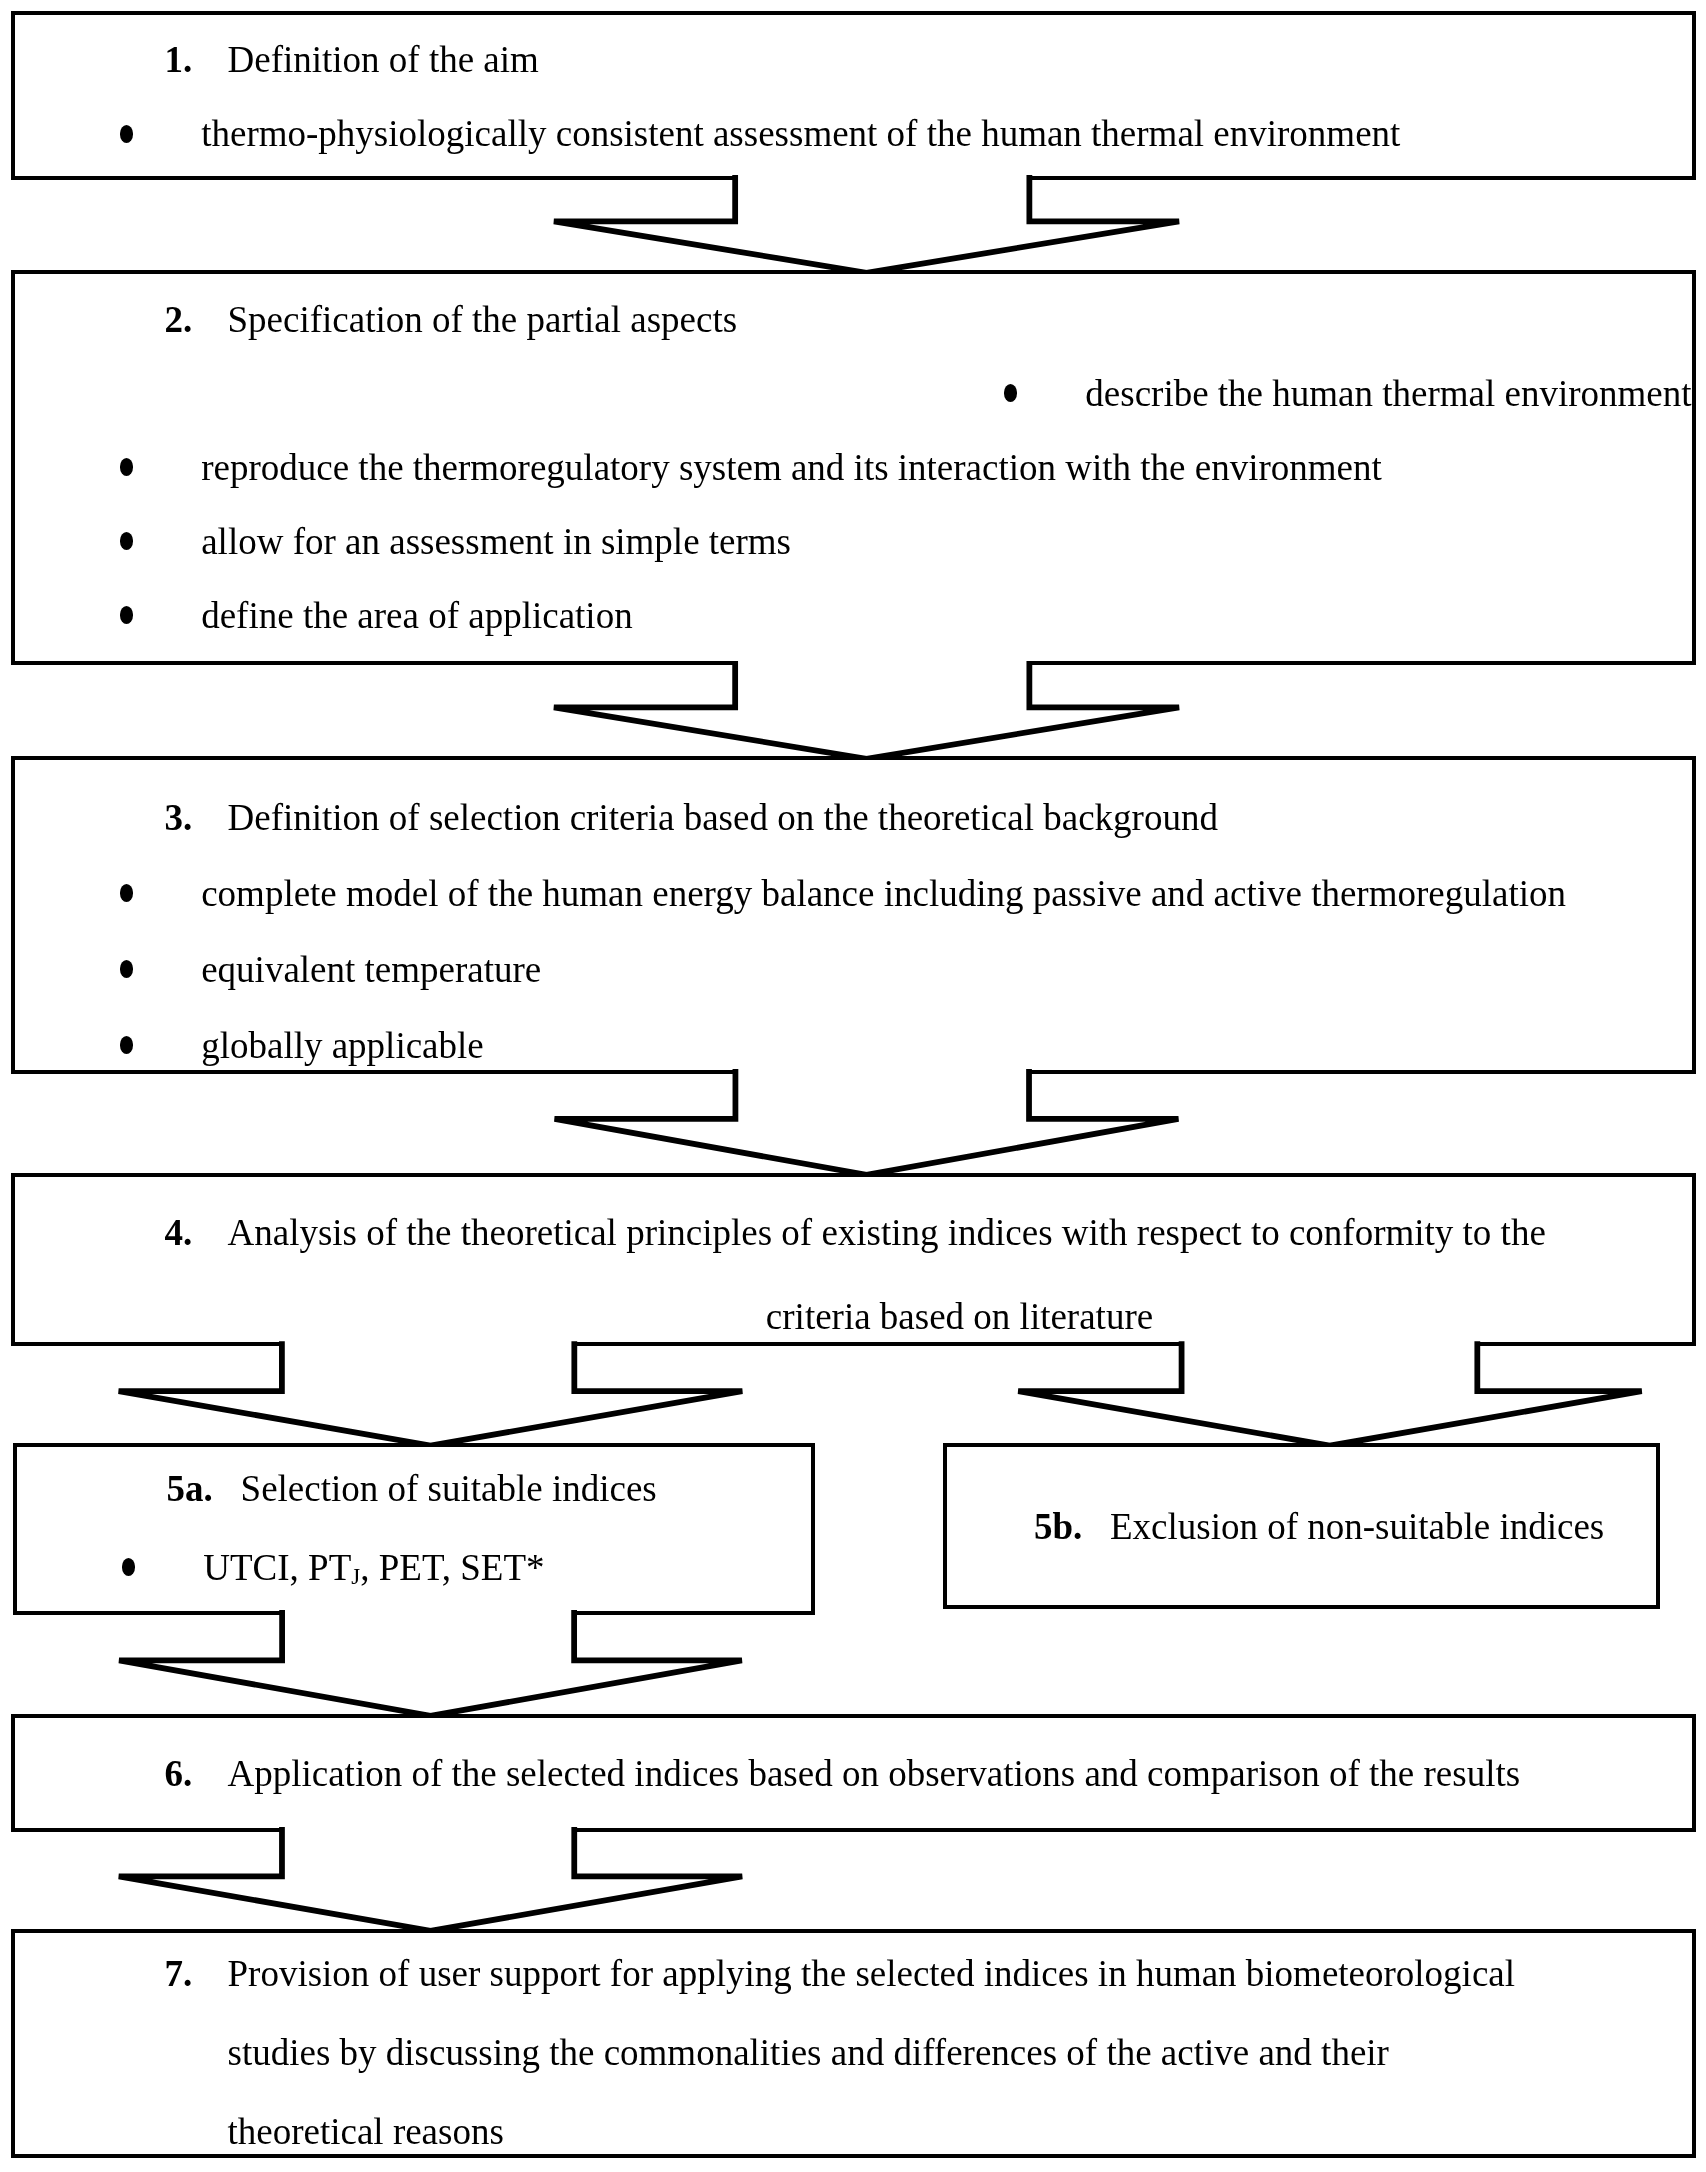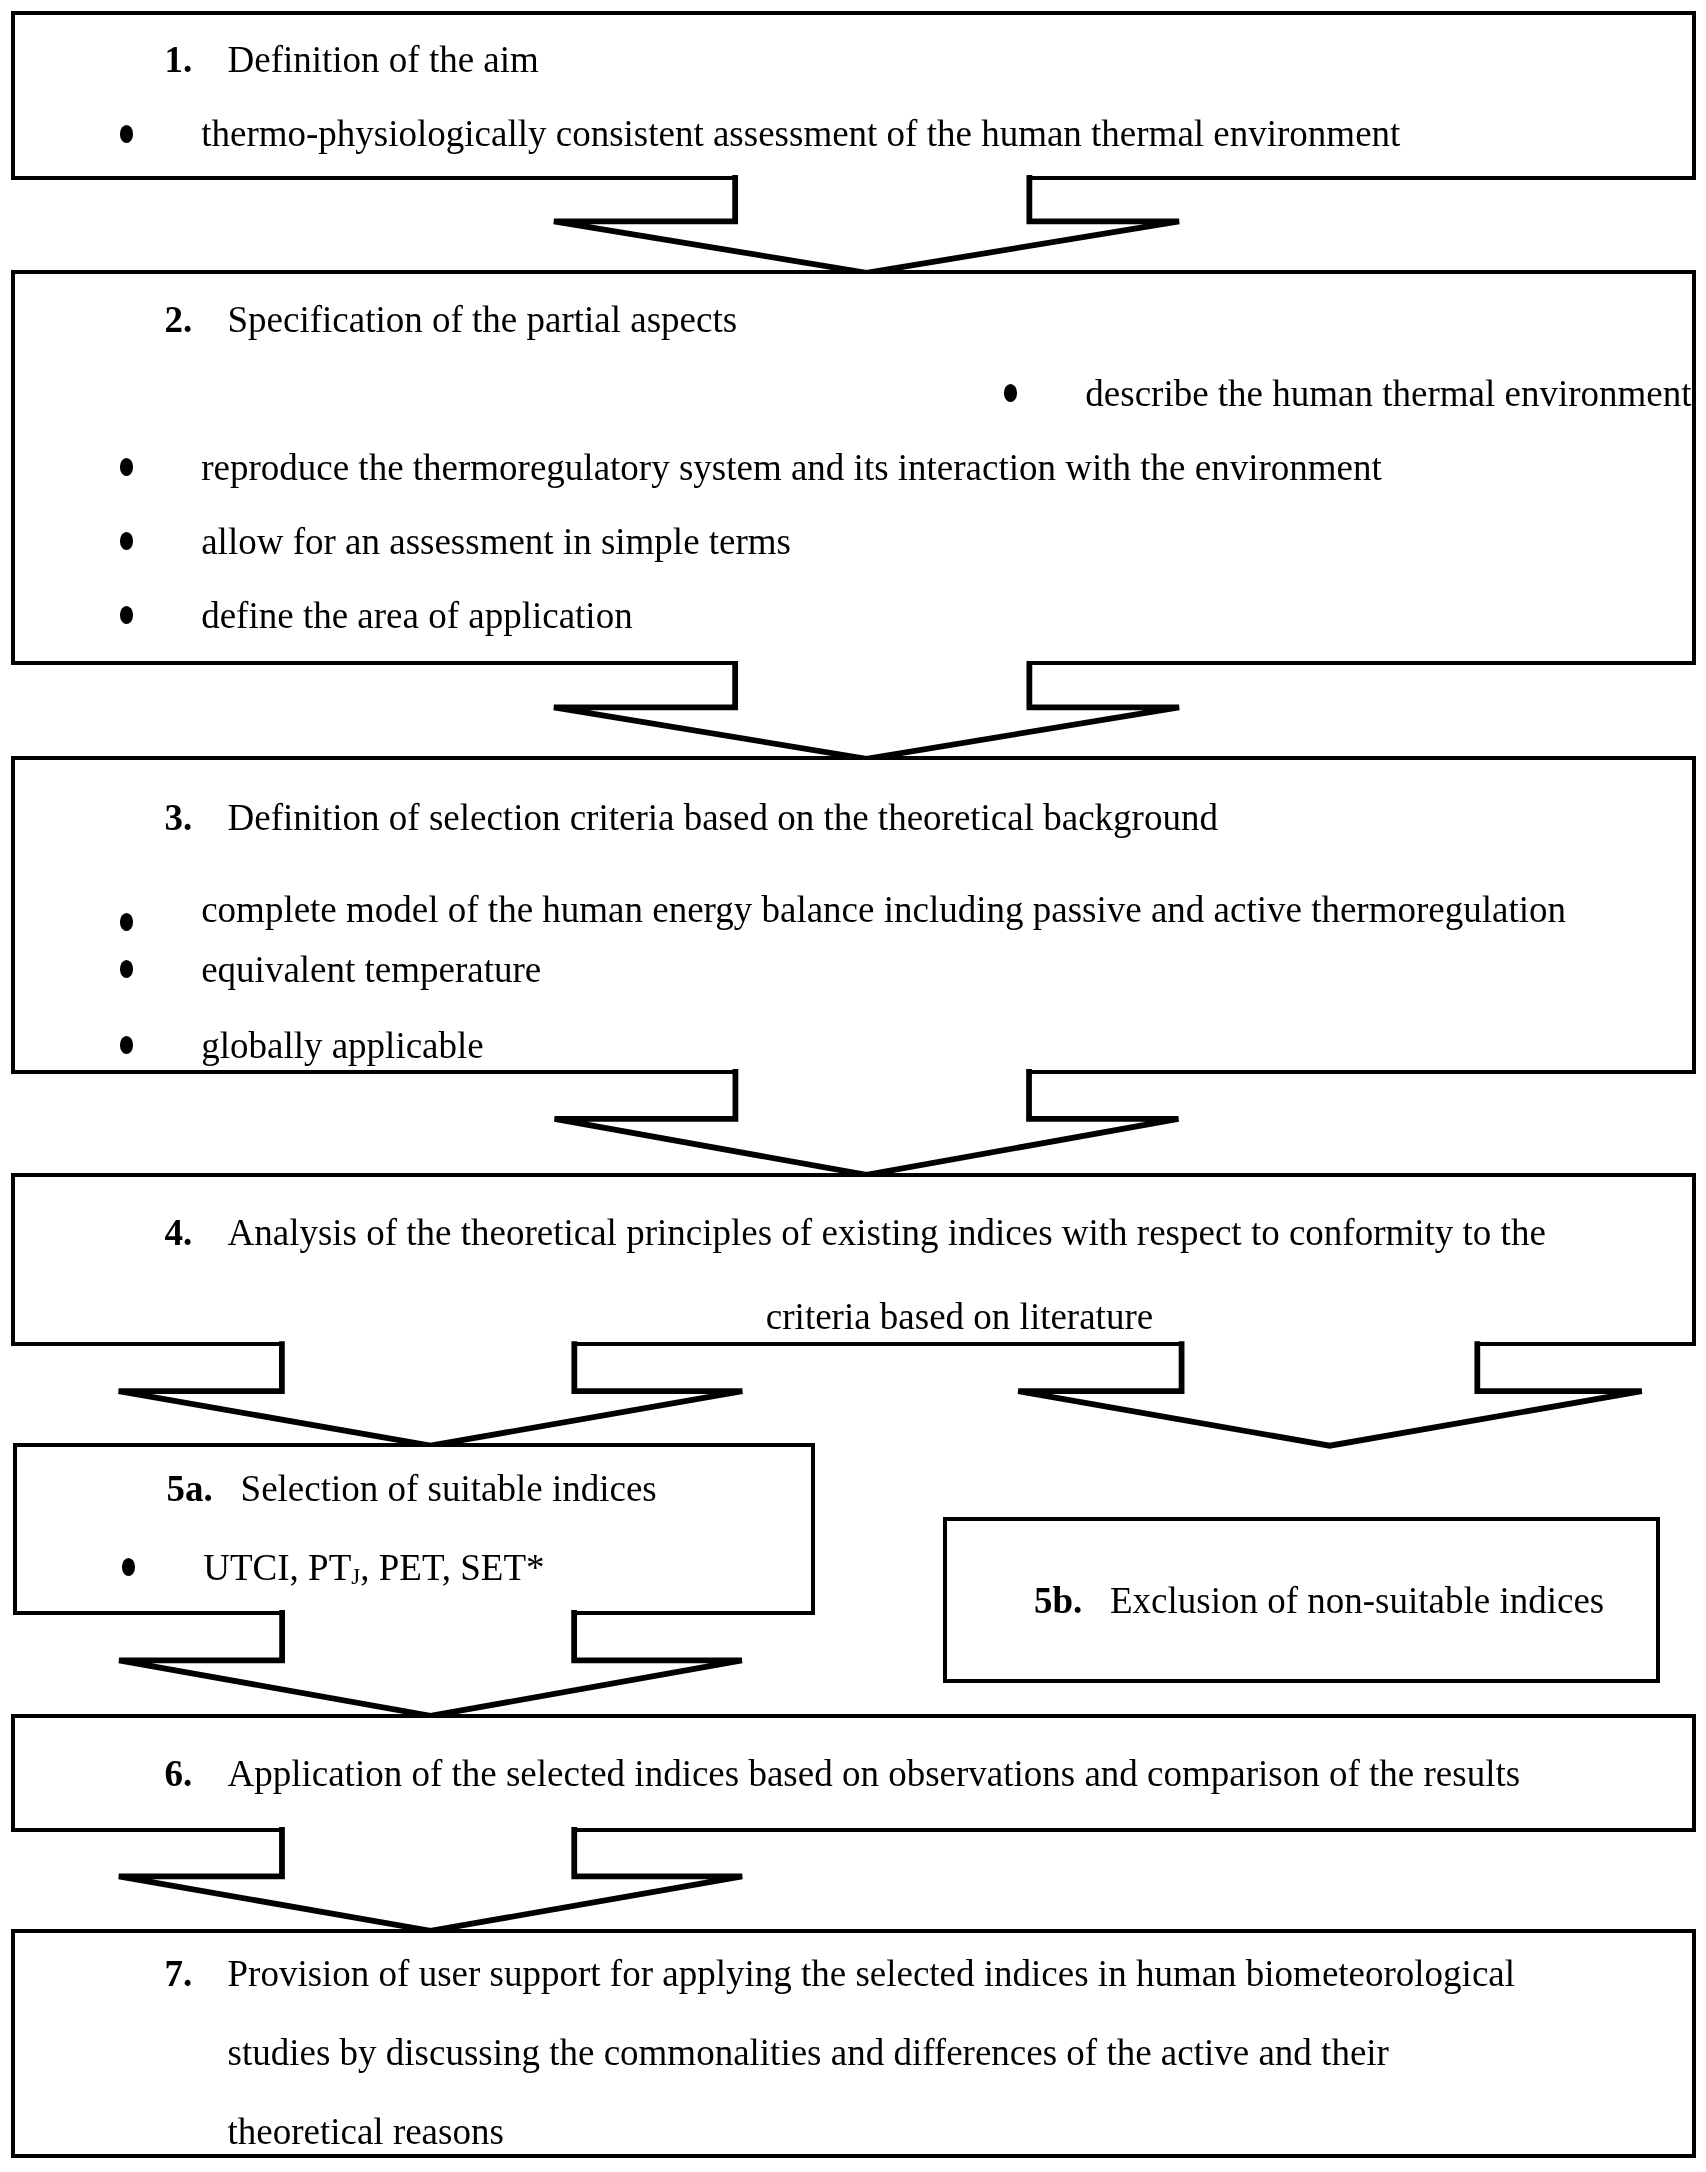--- a/index.html
+++ b/index.html
@@ -111,21 +111,21 @@
 
   <svg class="arrow" style="left:525px; top:661px;" width="683" height="100" viewBox="0 0 1300 190">
     <path d="M400,0 L400,88 L55,88 L650,186 L1245,88 L960,88 L960,0" fill="#ffffff" stroke="#000000" stroke-width="11" stroke-linejoin="miter"></path>
   </svg>
 
   <div class="box" style="left:10.5px; top:756px; width:1685px; height:318px; padding-top:19px;">
     <div class="row title-row" style="height:76px;">
       <span class="num">3.</span>
       <span class="title">Definition of selection criteria based on the theoretical background</span>
     </div>
-    <div class="row bullet-row" style="height:76px;align-items:flex-end;">
+    <div class="row bullet-row" style="height:76px;">
       <span class="dot"></span>
       <span class="btxt">complete model of the human energy balance including passive and active thermoregulation</span>
     </div>
     <div class="row bullet-row" style="height:76px;">
       <span class="dot"></span>
       <span class="btxt">equivalent temperature</span>
     </div>
     <div class="row bullet-row" style="height:76px;">
       <span class="dot"></span>
       <span class="btxt">globally applicable</span>
@@ -158,21 +158,21 @@
     <div class="row title-row" style="height:79px;">
       <span class="num" style="flex-basis:74px;">5a.</span>
       <span class="title">Selection of suitable indices</span>
     </div>
     <div class="row bullet-row" style="height:79px;">
       <span class="dot"></span>
       <span class="btxt"><span>UTCI, PT</span><sub class="jsub">J</sub><span>, PET, SET*</span></span>
     </div>
   </div>
 
-  <div class="box vcenter" style="left:943px; top:1517px; width:717px; height:166px;">
+  <div class="box vcenter" style="left:943px; top:1443px; width:717px; height:166px;">
     <div class="row" style="padding-left:87px;">
       <span class="num" style="flex-basis:76px;">5b.</span>
       <span class="title">Exclusion of non-suitable indices</span>
     </div>
   </div>
 
   <svg class="arrow" style="left:95px; top:1610px;" width="672" height="108" viewBox="0 0 1280 206">
     <path d="M356,0 L356,96 L45,96 L639,202 L1233,96 L913,96 L913,0" fill="#ffffff" stroke="#000000" stroke-width="11" stroke-linejoin="miter"></path>
   </svg>
 

